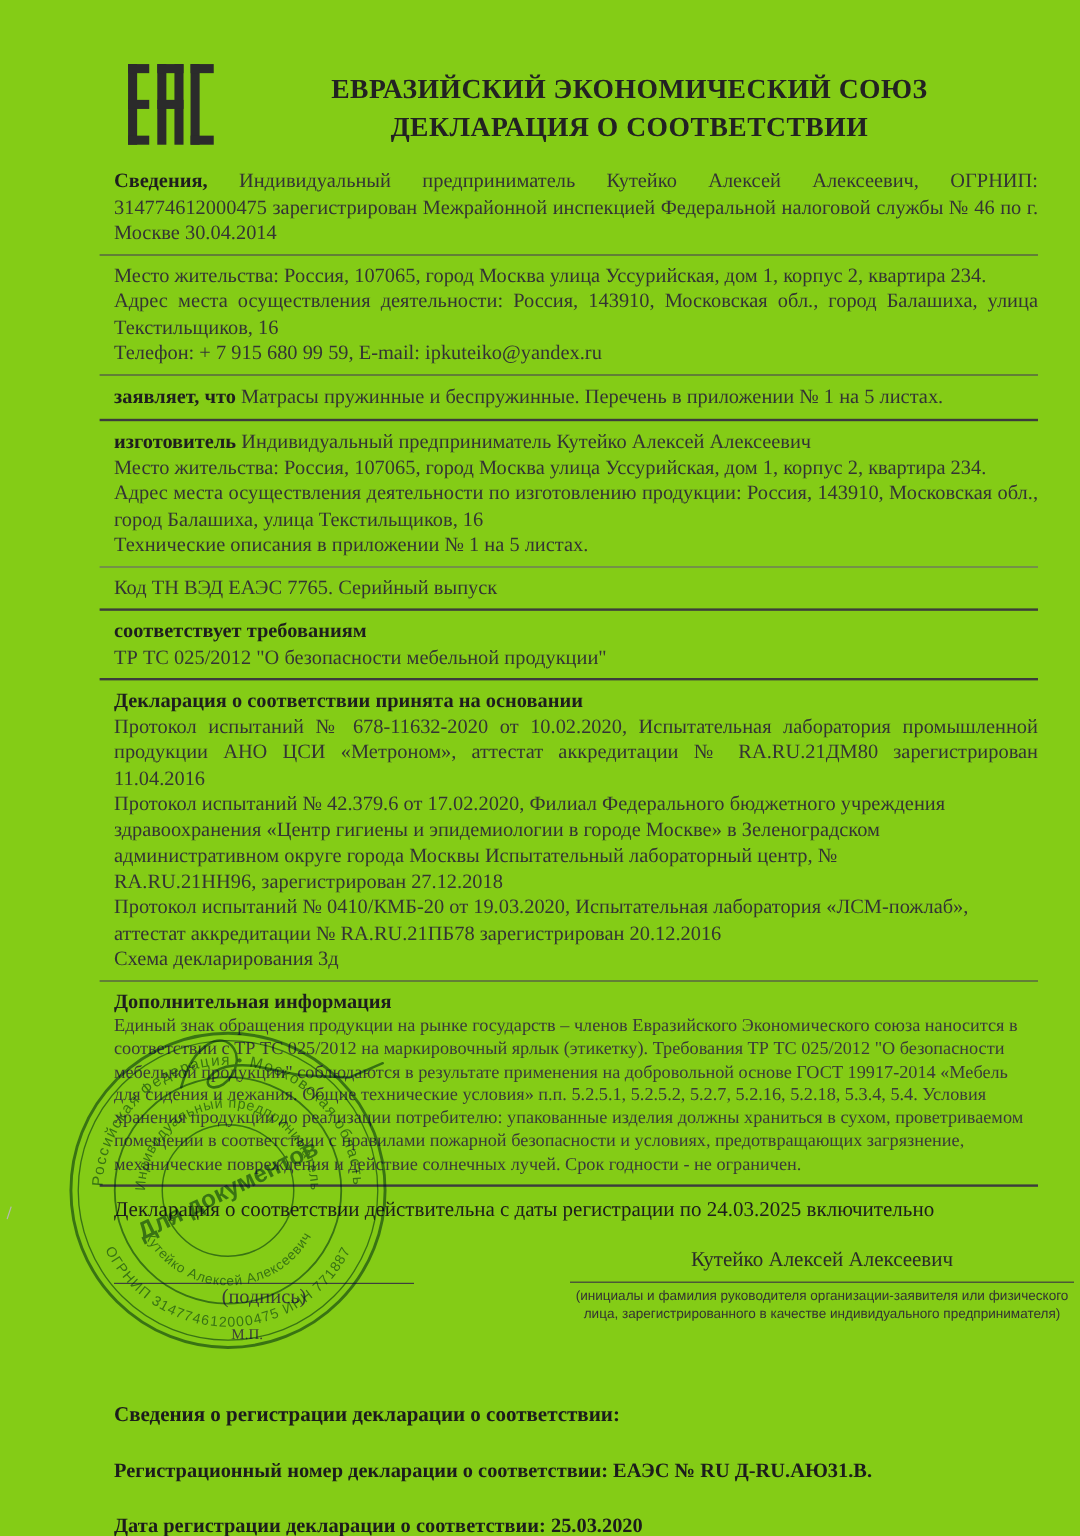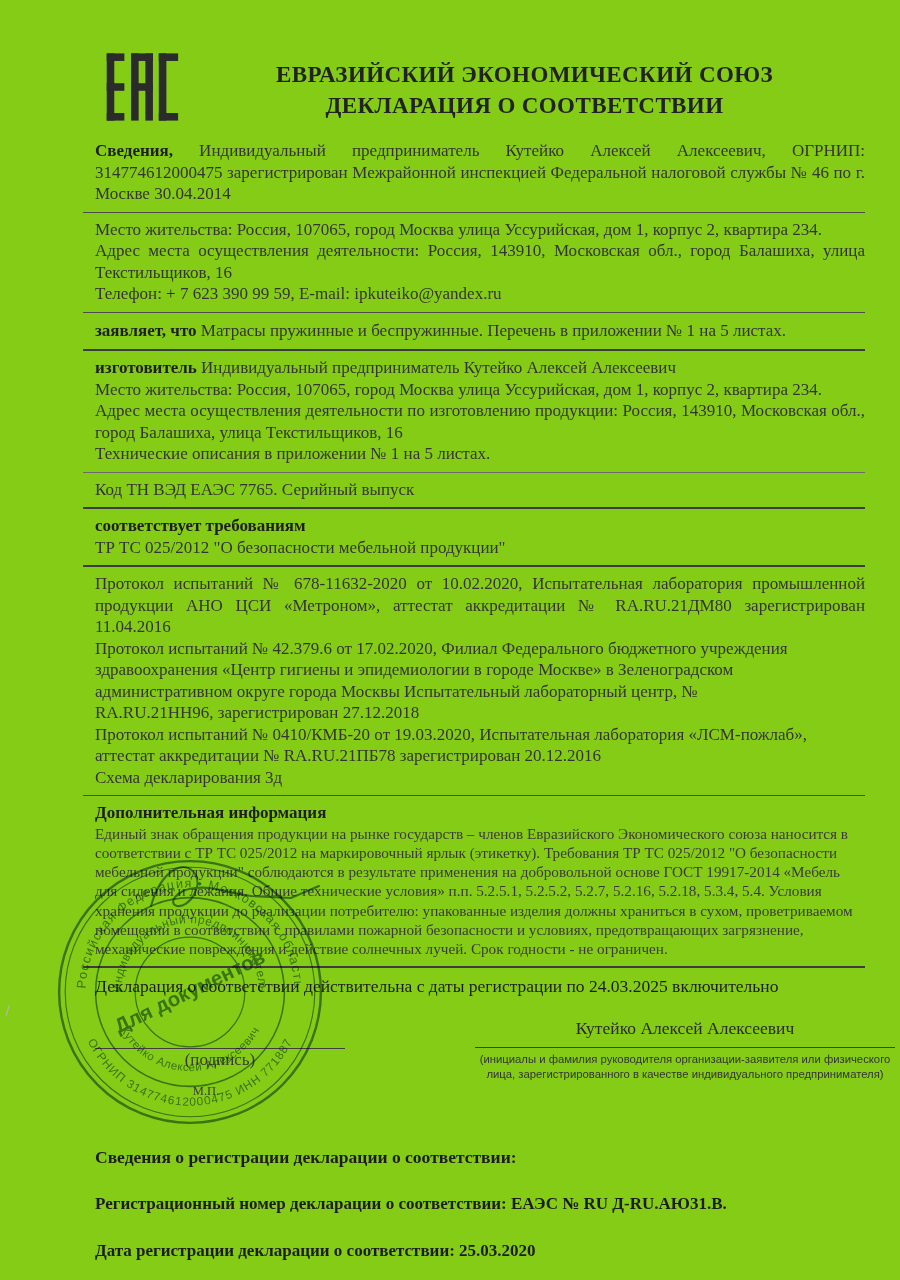--- a/index.html
+++ b/index.html
@@ -93,21 +93,21 @@
       <p class="just">
         <b class="lbl">Сведения,</b>
         <span>Индивидуальный предприниматель Кутейко Алексей Алексеевич,  ОГРНИП: 314774612000475 зарегистрирован Межрайонной инспекцией Федеральной налоговой службы № 46 по г. Москве 30.04.2014</span>
       </p>
     </div>
     <hr class="sep">
 
     <div class="blk">
       <p class="just">Место жительства: Россия, 107065, город Москва улица Уссурийская, дом 1, корпус 2, квартира 234.</p>
       <p class="just">Адрес места осуществления деятельности: Россия, 143910, Московская обл., город  Балашиха, улица Текстильщиков, 16</p>
-      <p>Телефон: + 7 623 390 99 59, E-mail: ipkuteiko@yandex.ru</p>
+      <p>Телефон: + 7 915 680 99 59, E-mail: ipkuteiko@yandex.ru</p>
     </div>
     <hr class="sep">
 
     <div class="small-gap">
       <p>
         <b class="lbl">заявляет, что</b>
         <span>Матрасы пружинные и беспружинные. Перечень в приложении № 1 на 5 листах.</span>
       </p>
     </div>
     <hr class="sep thick">
@@ -127,20 +127,21 @@
     </div>
     <hr class="sep thick">
 
     <div class="blk">
       <p><b class="lbl">соответствует требованиям</b></p>
       <p>ТР ТС 025/2012 "О безопасности мебельной продукции"</p>
     </div>
     <hr class="sep thick">
 
     <div class="blk">
+      <p><b class="lbl">Декларация о соответствии принята на основании</b></p>
       <p class="just">Протокол испытаний № 678-11632-2020 от 10.02.2020, Испытательная лаборатория промышленной продукции АНО ЦСИ «Метроном», аттестат аккредитации № RA.RU.21ДМ80 зарегистрирован 11.04.2016</p>
       <p style="max-width:700px">Протокол испытаний № 42.379.6 от 17.02.2020, Филиал Федерального бюджетного учреждения здравоохранения «Центр гигиены и эпидемиологии в городе Москве» в Зеленоградском административном округе города Москвы Испытательный лабораторный центр, № RA.RU.21НН96, зарегистрирован 27.12.2018</p>
       <p style="max-width:740px">Протокол испытаний № 0410/КМБ-20 от 19.03.2020, Испытательная лаборатория «ЛСМ-пожлаб», аттестат аккредитации № RA.RU.21ПБ78 зарегистрирован 20.12.2016</p>
       <p>Схема декларирования 3д</p>
     </div>
     <hr class="sep">
 
     <div class="blk">
       <p><b class="lbl">Дополнительная информация</b></p>
       <p class="addl-text">Единый знак обращения продукции на рынке государств – членов Евразийского Экономического союза наносится в соответствии с  ТР ТС 025/2012 на маркировочный ярлык (этикетку). Требования ТР ТС 025/2012 "О безопасности мебельной продукции" соблюдаются в результате применения на добровольной основе ГОСТ 19917-2014 «Мебель для сидения и лежания. Общие технические условия» п.п. 5.2.5.1, 5.2.5.2, 5.2.7, 5.2.16, 5.2.18, 5.3.4, 5.4. Условия хранения продукции до реализации потребителю: упакованные изделия должны храниться в сухом, проветриваемом помещении в соответствии с правилами пожарной безопасности и условиях, предотвращающих загрязнение, механические повреждения и действие солнечных лучей.  Срок годности - не ограничен.</p>

